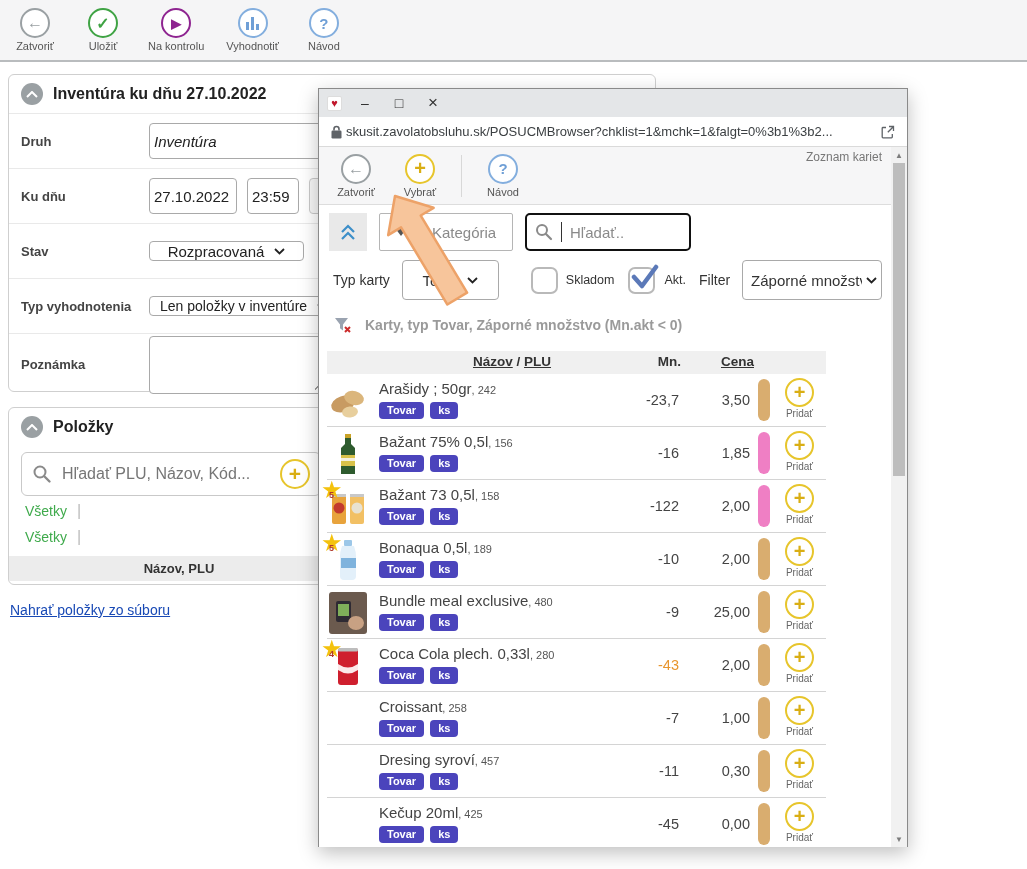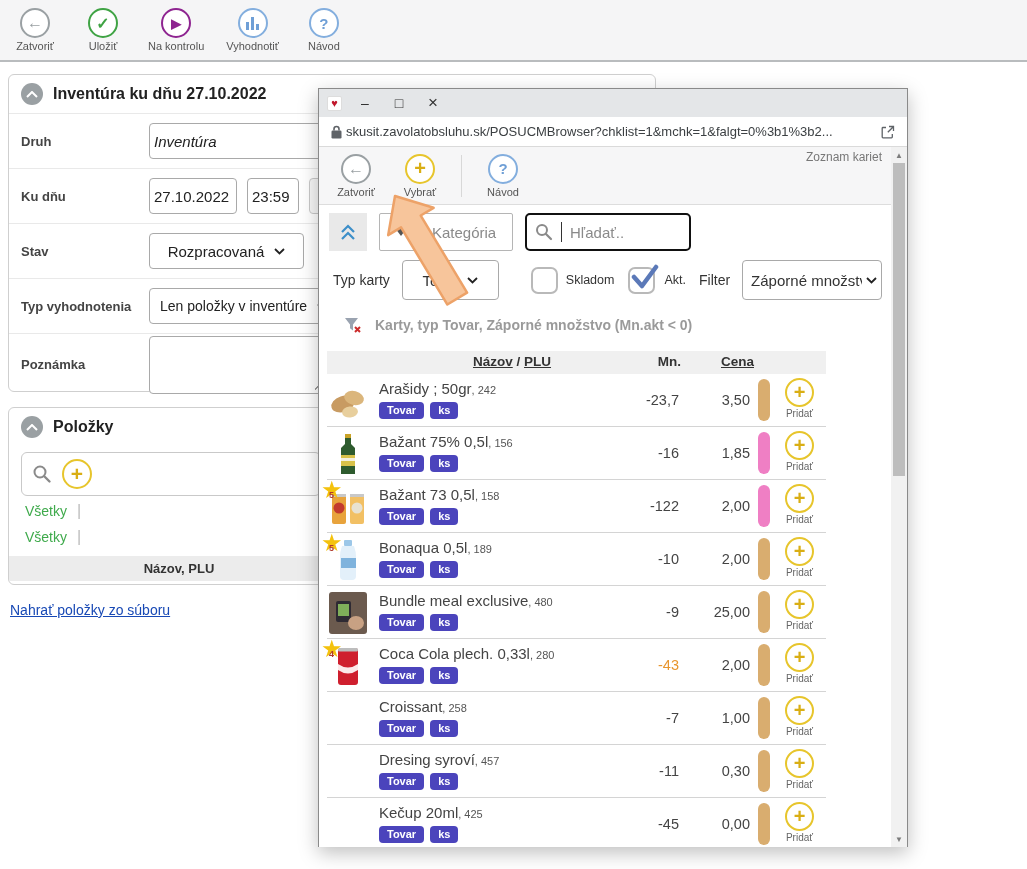--- a/index.html
+++ b/index.html
@@ -26,21 +26,21 @@
   #inv-section { top:74px; width:648px; height:318px; }
   #pol-section { top:407px; width:648px; height:178px; }
   .sec-header { display:flex; align-items:center; gap:10px; padding:8px 12px; }
   .collapse-circle { width:22px; height:22px; border-radius:50%; background:#9aa0a3;
     display:flex; align-items:center; justify-content:center; cursor:pointer; flex:0 0 22px; }
   .sec-title { font-size:16px; font-weight:bold; color:#222; }
   .form-row { display:flex; align-items:center; min-height:55px; border-top:1px solid #e9e9e9; padding:0 12px; }
   .form-label { width:128px; font-size:13px; font-weight:bold; color:#444; flex:0 0 128px; }
   .inp { border:1px solid #a9a9a9; border-radius:4px; height:36px; font-size:15px; color:#222;
     font-family:"Liberation Sans",sans-serif; padding:0 10px; background:#fff; }
-  .sel { border:1px solid #a9a9a9; border-radius:4px; height:36px; display:flex; align-items:center;
+  .sel { border:1px solid #a9a9a9; border-radius:4px; height:20px; display:flex; align-items:center;
     justify-content:center; gap:10px; font-size:15px; color:#222; padding:0 10px; cursor:pointer; background:#fff; }
   .more-btn { border:1px solid #c9c9c9; border-radius:4px; height:36px; width:42px; color:#999;
     background:#f7f7f7; display:flex; align-items:center; justify-content:center; font-size:13px; letter-spacing:1px; }
   textarea.inp { height:58px; width:180px; resize:none; padding-top:6px; }
   .resize-corner { position:relative; left:-14px; top:20px; width:10px; height:10px;
     background:linear-gradient(135deg, transparent 45%, #999 45%, #999 52%, transparent 52%, transparent 68%, #999 68%, #999 75%, transparent 75%); }
 
   .search-box { margin:6px 12px 2px; border:1px solid #c9c9c9; border-radius:6px; height:44px;
     display:flex; align-items:center; padding:0 10px; gap:10px; width:300px; }
   .search-ph { color:#767676; font-size:16px; flex:1; }
@@ -85,21 +85,21 @@
   .caret { width:1px; height:20px; background:#333; }
   .psearch-ph { color:#8a8a8a; font-size:15px; }
 
   .prow2 { position:absolute; left:0; top:112px; width:573px; height:42px; display:flex; align-items:center; padding-left:14px; }
   .flabel { font-size:14px; color:#333; }
   .sel-sm { border:1px solid #a9a9a9; border-radius:4px; height:40px; display:flex; align-items:center;
     justify-content:center; gap:8px; font-size:15px; cursor:pointer; background:#fff; }
   .chk { width:27px; height:27px; border:2px solid #b9b9b9; border-radius:7px; background:#fff; position:relative; cursor:pointer; }
   .chk svg { position:absolute; left:1px; top:-5px; }
 
-  .pstatus { position:absolute; left:0; top:168px; width:573px; display:flex; align-items:center; gap:12px; padding-left:24px; }
+  .pstatus { position:absolute; left:0; top:168px; width:573px; display:flex; align-items:center; gap:12px; padding-left:14px; }
   .pstatus-text { font-size:14px; font-weight:bold; color:#9a9a9a; }
 
   .thead { position:absolute; left:8px; top:204px; width:499px; height:23px; background:#f0f0f0;
     font-size:13.5px; font-weight:bold; color:#333; }
   .th-name { position:absolute; left:120px; top:3px; width:130px; text-align:center; }
   .th-name u { text-decoration:underline; }
   .th-mn { position:absolute; right:145px; top:3px; }
   .th-cena { position:absolute; right:72px; top:3px; text-decoration:underline; }
 
   #rows { position:absolute; left:8px; top:227px; width:499px; }
@@ -213,20 +213,21 @@
           <path d="M1 6 L6 1 L11 6" stroke="#fff" stroke-width="2" fill="none"></path>
         </svg>
     </div>
     <div class="sec-title">Položky</div>
   </div>
   <div class="search-box">
     <svg width="20" height="20" viewBox="0 0 20 20">
         <circle cx="8" cy="8" r="5.5" stroke="#8a8a8a" stroke-width="2" fill="none"></circle>
         <line x1="12.5" y1="12.5" x2="17.5" y2="17.5" stroke="#8a8a8a" stroke-width="2.4" stroke-linecap="round"></line>
       </svg>
+    <span class="search-ph">Hľadať PLU, Názov, Kód...</span>
     <div class="gold-circle">+</div>
   </div>
   <div class="vsetky-row">
     <span class="green-link">Všetky</span>
     <span class="pipe">|</span>
   </div>
   <div class="vsetky-row">
     <span class="green-link">Všetky</span>
     <span class="pipe">|</span>
   </div>

